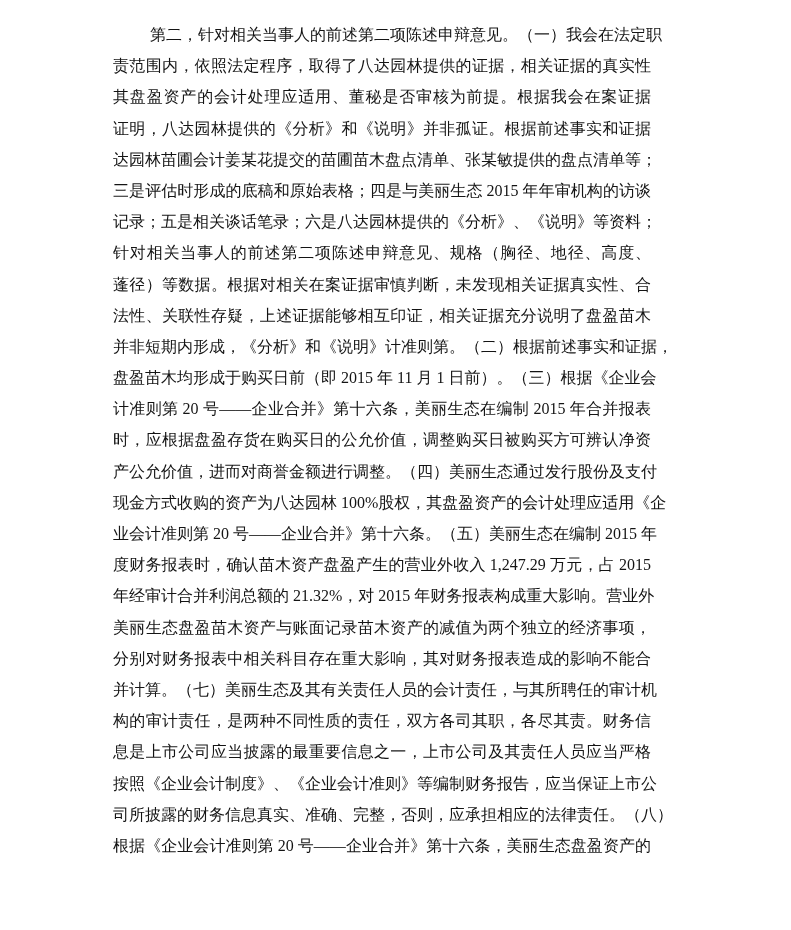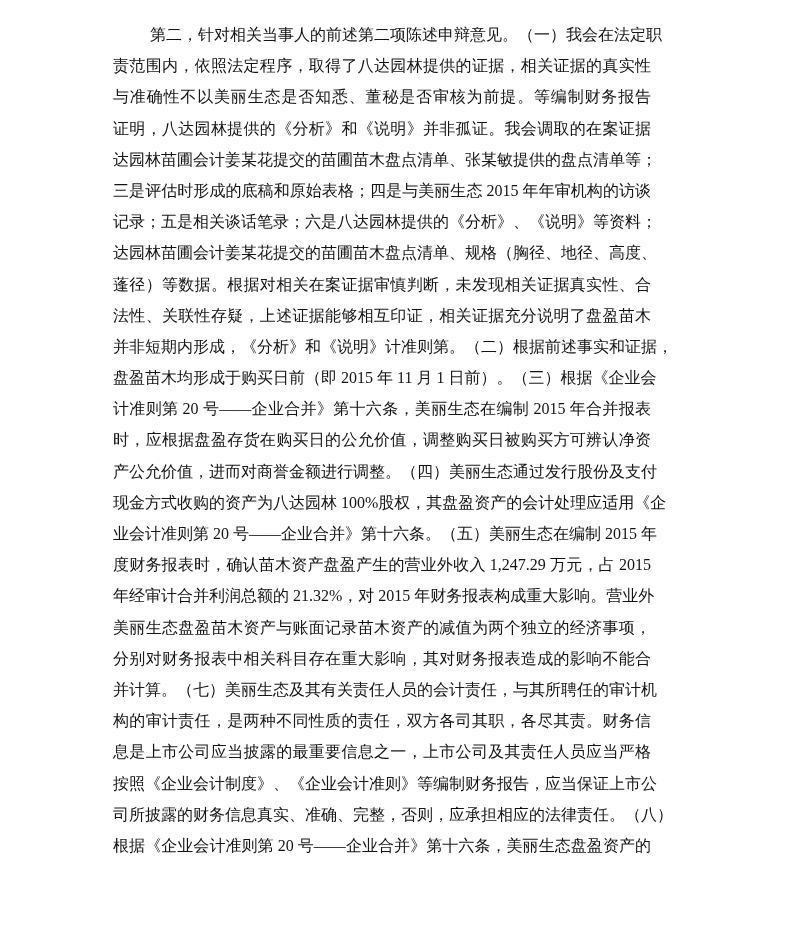--- a/index.html
+++ b/index.html
@@ -44,26 +44,26 @@
       padding-left: 37px;
     }
   </style>
 </head>
 <body>
 
 <div class="page">
   <div class="text-block">
     <div class="line first">第二，针对相关当事人的前述第二项陈述申辩意见。（一）我会在法定职</div>
     <div class="line">责范围内，依照法定程序，取得了八达园林提供的证据，相关证据的真实性</div>
-    <div class="line">与准确性不以美丽生态是否知悉、董秘是否审核为前提。等编制财务报告</div>
-    <div class="line">证明，八达园林提供的《分析》和《说明》并非孤证。我会调取的在案证据</div>
+    <div class="line">其盘盈资产的会计处理应适用、董秘是否审核为前提。根据我会在案证据</div>
+    <div class="line">证明，八达园林提供的《分析》和《说明》并非孤证。根据前述事实和证据</div>
     <div class="line">达园林苗圃会计姜某花提交的苗圃苗木盘点清单、张某敏提供的盘点清单等；</div>
     <div class="line">三是评估时形成的底稿和原始表格；四是与美丽生态 2015 年年审机构的访谈</div>
     <div class="line">记录；五是相关谈话笔录；六是八达园林提供的《分析》、《说明》等资料；</div>
-    <div class="line">达园林苗圃会计姜某花提交的苗圃苗木盘点清单、规格（胸径、地径、高度、</div>
+    <div class="line">针对相关当事人的前述第二项陈述申辩意见、规格（胸径、地径、高度、</div>
     <div class="line">蓬径）等数据。根据对相关在案证据审慎判断，未发现相关证据真实性、合</div>
     <div class="line">法性、关联性存疑，上述证据能够相互印证，相关证据充分说明了盘盈苗木</div>
     <div class="line">并非短期内形成，《分析》和《说明》计准则第。（二）根据前述事实和证据，</div>
     <div class="line">盘盈苗木均形成于购买日前（即 2015 年 11 月 1 日前）。（三）根据《企业会</div>
     <div class="line">计准则第 20 号——企业合并》第十六条，美丽生态在编制 2015 年合并报表</div>
     <div class="line">时，应根据盘盈存货在购买日的公允价值，调整购买日被购买方可辨认净资</div>
     <div class="line">产公允价值，进而对商誉金额进行调整。（四）美丽生态通过发行股份及支付</div>
     <div class="line">现金方式收购的资产为八达园林 100%股权，其盘盈资产的会计处理应适用《企</div>
     <div class="line">业会计准则第 20 号——企业合并》第十六条。（五）美丽生态在编制 2015 年</div>
     <div class="line">度财务报表时，确认苗木资产盘盈产生的营业外收入 1,247.29 万元，占 2015</div>

